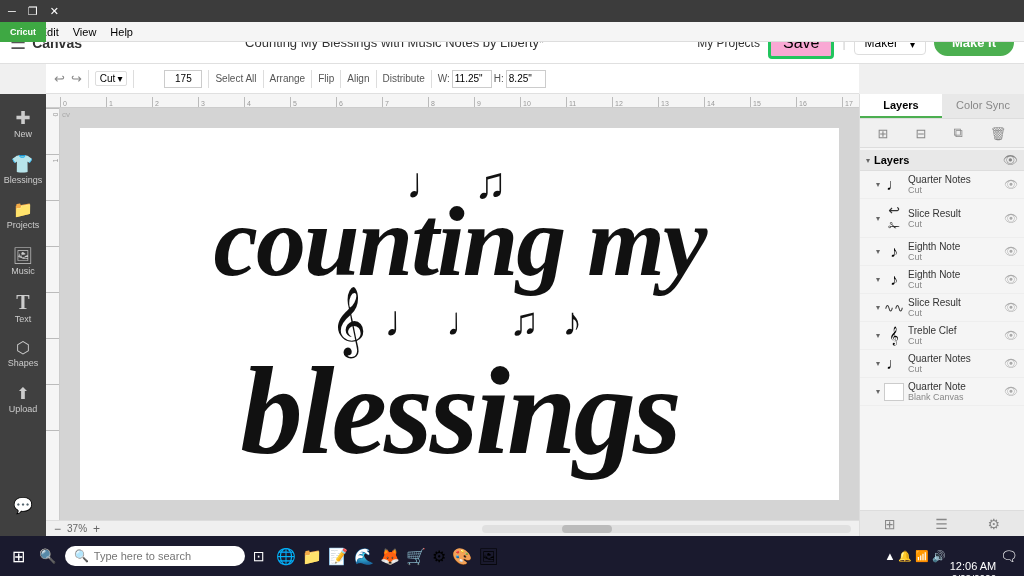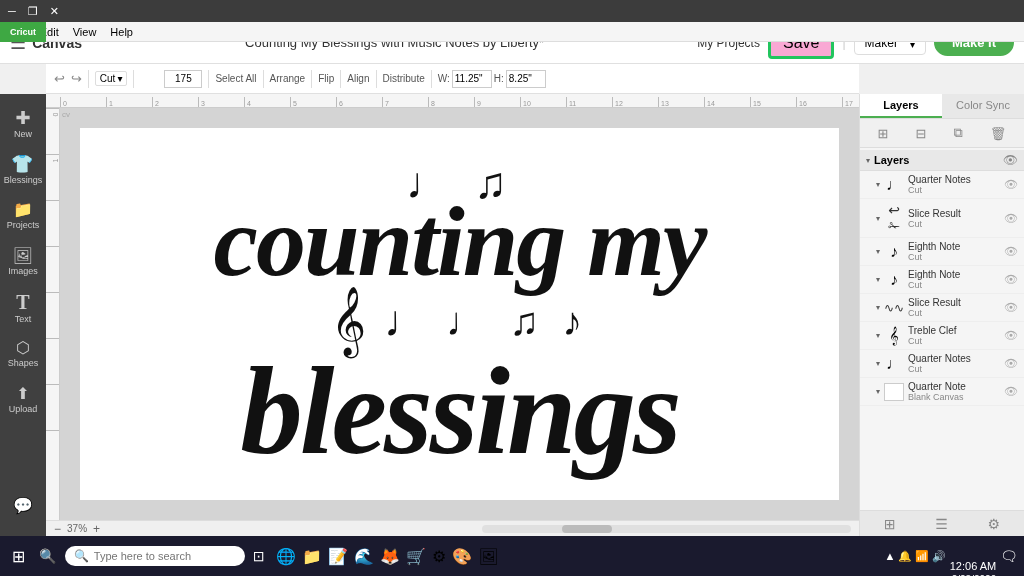--- a/index.html
+++ b/index.html
@@ -278,21 +278,21 @@
     <div class="sidebar-item">
       <span class="sidebar-icon">👕</span>
       <span style="font-size:9px;color:#ccc;">Blessings</span>
     </div>
     <div class="sidebar-item">
       <span class="sidebar-icon" style="font-size:16px;">📁</span>
       <span style="font-size:9px;color:#ccc;">Projects</span>
     </div>
     <div class="sidebar-item">
       <span class="sidebar-icon" style="font-size:16px;">🖼</span>
-      <span style="font-size:9px;color:#ccc;">Images</span>
+      <span style="font-size:9px;color:#ccc;">Music</span>
     </div>
     <div class="sidebar-item">
       <span class="sidebar-icon" style="font-size:20px;font-weight:bold;font-family:Georgia,serif;">T</span>
       <span style="font-size:9px;color:#ccc;">Text</span>
     </div>
     <div class="sidebar-item">
       <span class="sidebar-icon" style="font-size:16px;">⬡</span>
       <span style="font-size:9px;color:#ccc;">Shapes</span>
     </div>
     <div class="sidebar-item">

